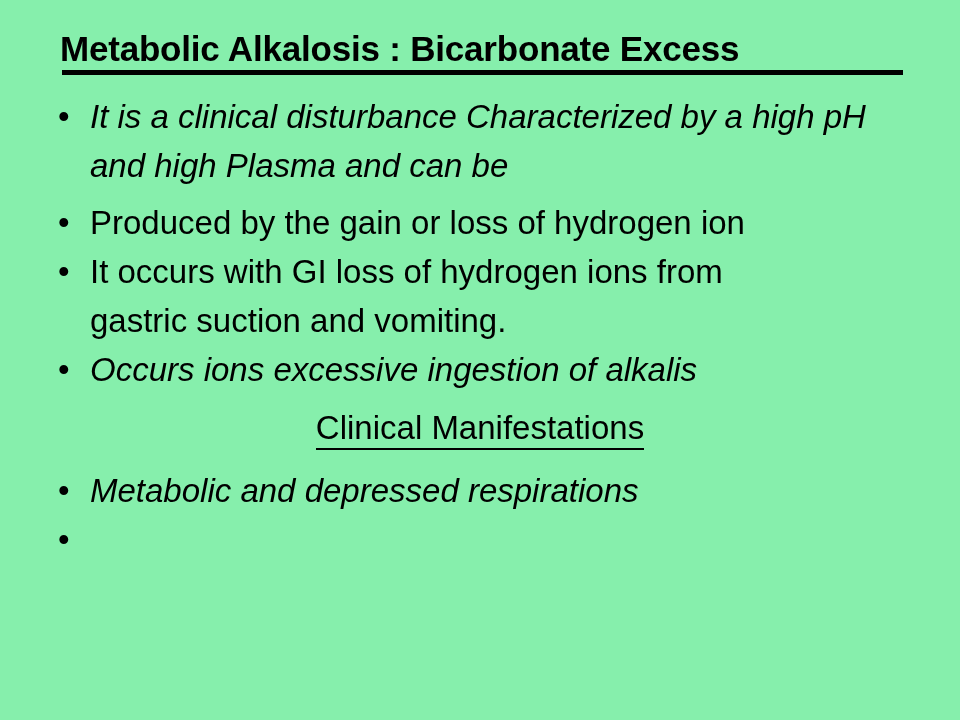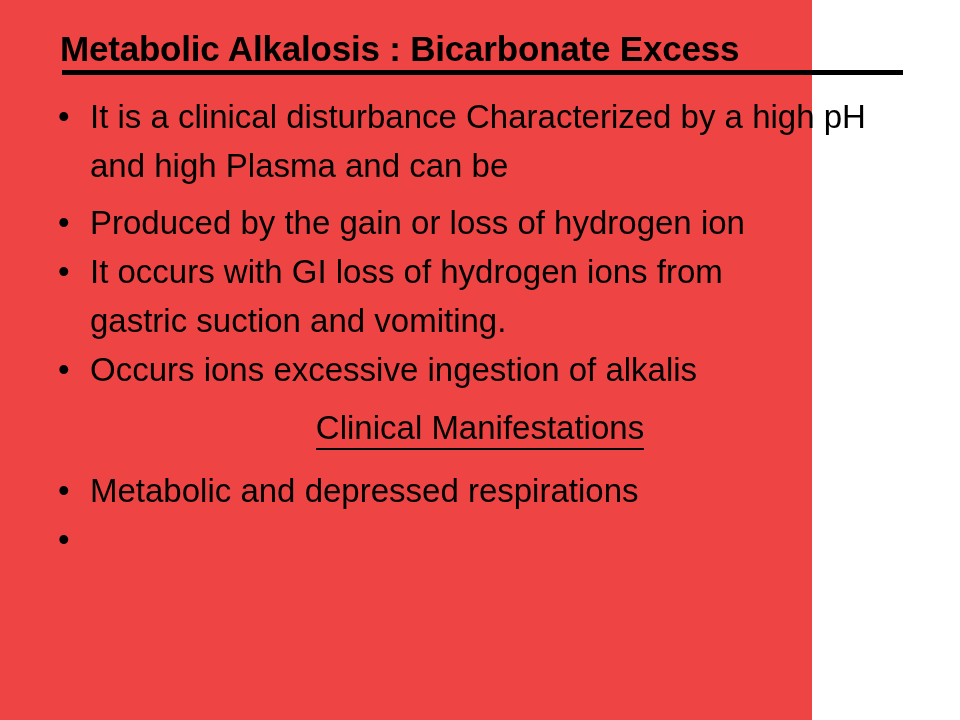--- a/index.html
+++ b/index.html
@@ -10,23 +10,23 @@
     width: 960px;
     height: 720px;
     background: #ffffff;
     font-family: "Liberation Sans", sans-serif;
     color: #000000;
     overflow: hidden;
   }
 
   .slide {
     position: relative;
-    width: 812px;
+    width: 960px;
     height: 720px;
-    background: #ef4444;
+    background: #86efac;
     box-sizing: border-box;
   }
 
   
   .slide-title {
     position: absolute;
     left: 60px;
     top: 28px;
     width: 848px;
     font-size: 35px;
@@ -74,21 +74,21 @@
     color: #000000;
   }
 
   .bullet-text {
     display: block;
     font-size: 33px;
     line-height: 49px;
   }
 
   
-  .wrap-1 { max-width: 820px; }
+  .wrap-1 { max-width: 820px; font-style: italic; }
   .wrap-2 { max-width: 790px; margin-top: 8px; }
   .wrap-3 { max-width: 735px; }
 
   .spacer-sm { height: 4px; }
 
   
   .subheading-row {
     text-align: center;
     margin: 8px;
     padding: 0 40px;

